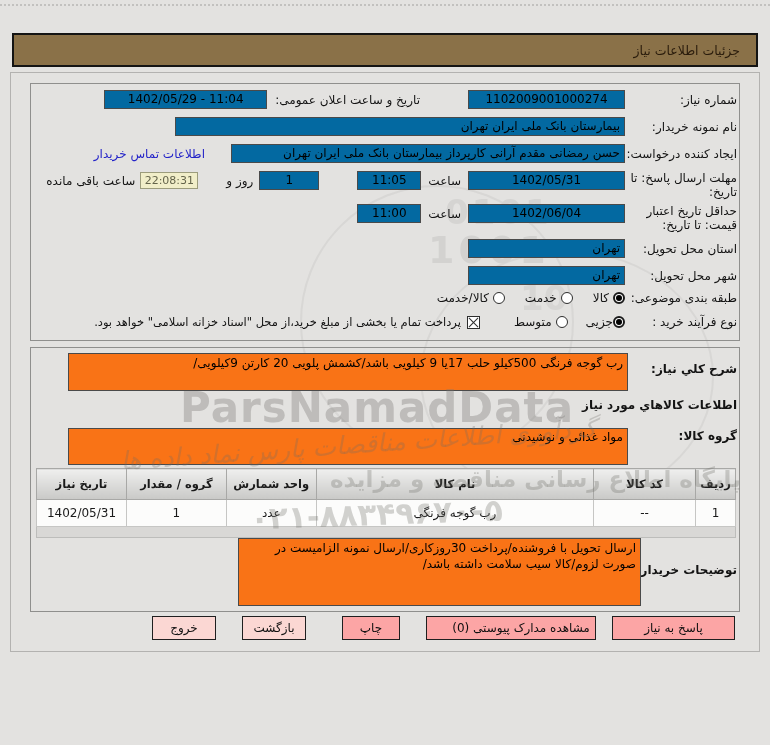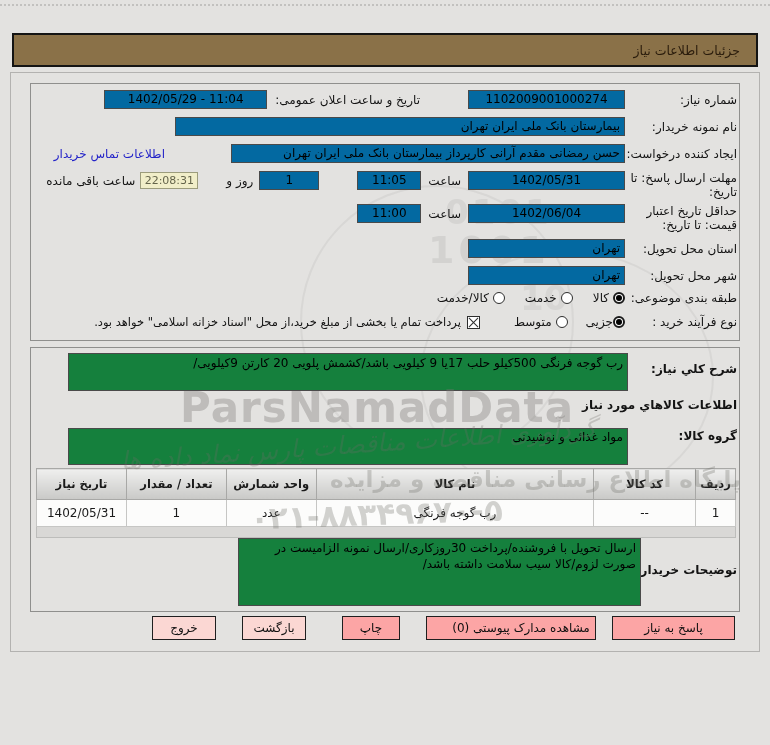--- a/index.html
+++ b/index.html
@@ -11,32 +11,32 @@
   .titlebar span{color:#2a1c0c;font-size:12.5px;padding-right:16px;}
   .frame{position:absolute;left:10px;top:72px;width:748px;height:578px;border:1px solid #b3b2b0;}
   .gbox{position:absolute;border:1px solid #8f8f8d;background:transparent;}
   .row{position:absolute;right:33px;direction:rtl;display:flex;align-items:center;z-index:2;}
   .lab{font-size:12px;color:#141414;line-height:14px;}
   .labcol{flex:0 0 112px;}
   .b{font-weight:bold;}
   .tb{background:#0369a1;border:1px solid #4a4a4a;height:19px;line-height:17px;font-size:12px;
       padding:0 4px;box-sizing:border-box;color:#000;}
   .ctr{text-align:center;direction:ltr;}
-  .rgt{margin-left:40px;}
+  .rgt{}
   .link{color:#2323c8;font-size:12px;cursor:pointer;}
   .cd{background:#f1eec9;border:1px solid #9c9c7c;color:#64644b;width:58px;height:17px;line-height:15px;
       font-size:11px;text-align:center;direction:ltr;box-sizing:border-box;}
   .radio{width:12px;height:12px;border:1px solid #2e2e2e;border-radius:50%;background:#fff;flex:0 0 auto;box-sizing:border-box;}
   .radio.checked{border:2px solid #1a1a1a;}
   .radio.checked::after{content:"";display:block;width:6px;height:6px;background:#000;border-radius:50%;margin:1px;}
   .chk{width:13px;height:13px;border:1px solid #2e2e2e;background:#fff;position:relative;flex:0 0 auto;box-sizing:border-box;}
   .chk.checked::before,.chk.checked::after{content:"";position:absolute;left:-1px;top:5px;width:13px;height:1px;background:#2e2e2e;}
   .chk.checked::before{transform:rotate(45deg);}
   .chk.checked::after{transform:rotate(-45deg);}
-  .area{position:absolute;background:#15803d;border:1px solid #4a4a4a;font-size:12px;color:#000;
+  .area{position:absolute;background:#f97316;border:1px solid #4a4a4a;font-size:12px;color:#000;
         padding:1px 4px;box-sizing:border-box;text-align:right;line-height:16px;z-index:2;}
   table.grid{position:absolute;right:34px;top:468px;width:700px;border-collapse:collapse;direction:rtl;z-index:2;}
   table.grid th{background:linear-gradient(#efefee,#c9c9c7);border:1px solid #a8a8a6;height:28px;
                 font-size:11.5px;font-weight:bold;color:#1a1a1a;}
   table.grid td{background:#fcfcfb;border:1px solid #c6c6c4;height:24px;font-size:12px;text-align:center;color:#1a1a1a;}
   table.grid td.strip{background:#d9d8d6;height:8px;border:1px solid #bdbdbb;}
   .btn{height:24px;border:1px solid #1f1f1f;font-size:12px;color:#101010;display:flex;align-items:center;
        justify-content:center;box-sizing:border-box;cursor:pointer;flex:0 0 auto;}
   .green{background:#fca5a5;}
   .pink{background:#fbd7d3;}
@@ -158,21 +158,21 @@
       <col style="width:90px">
         <col style="width:100px">
         <col style="width:90px">
     </colgroup>
     <tbody>
         <tr>
       <th>ردیف</th>
       <th>کد کالا</th>
       <th>نام کالا</th>
       <th>واحد شمارش</th>
-      <th>تعداد / مقدار</th>
+      <th>گروه / مقدار</th>
       <th>تاریخ نیاز</th>
     </tr>
     <tr>
       <td>1</td>
       <td>--</td>
       <td>رب گوجه فرنگی</td>
       <td>عدد</td>
       <td>1</td>
       <td>1402/05/31</td>
     </tr>

